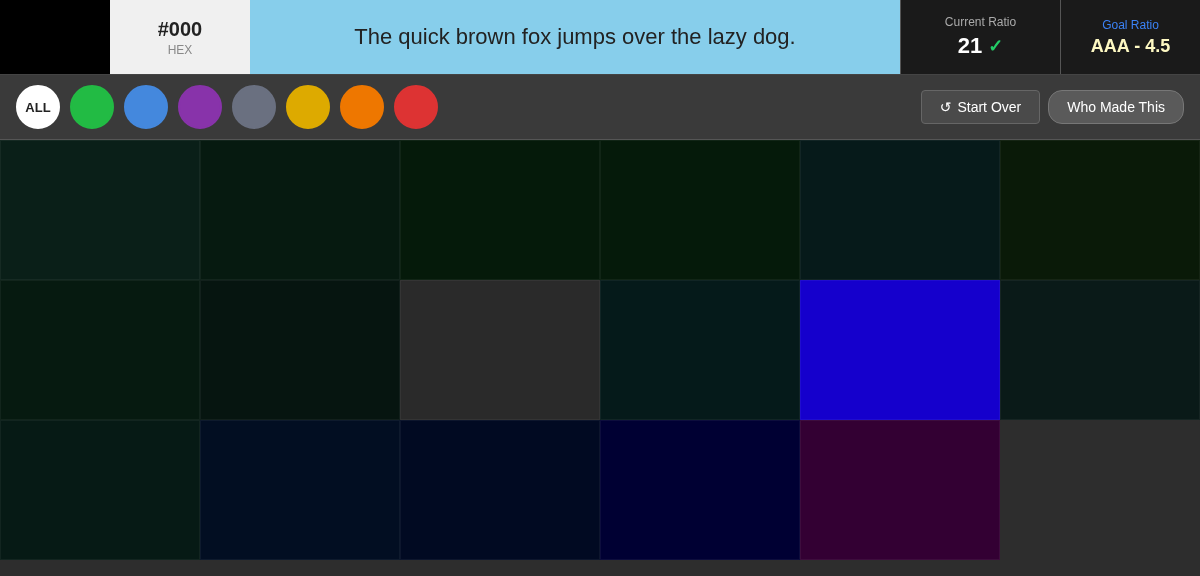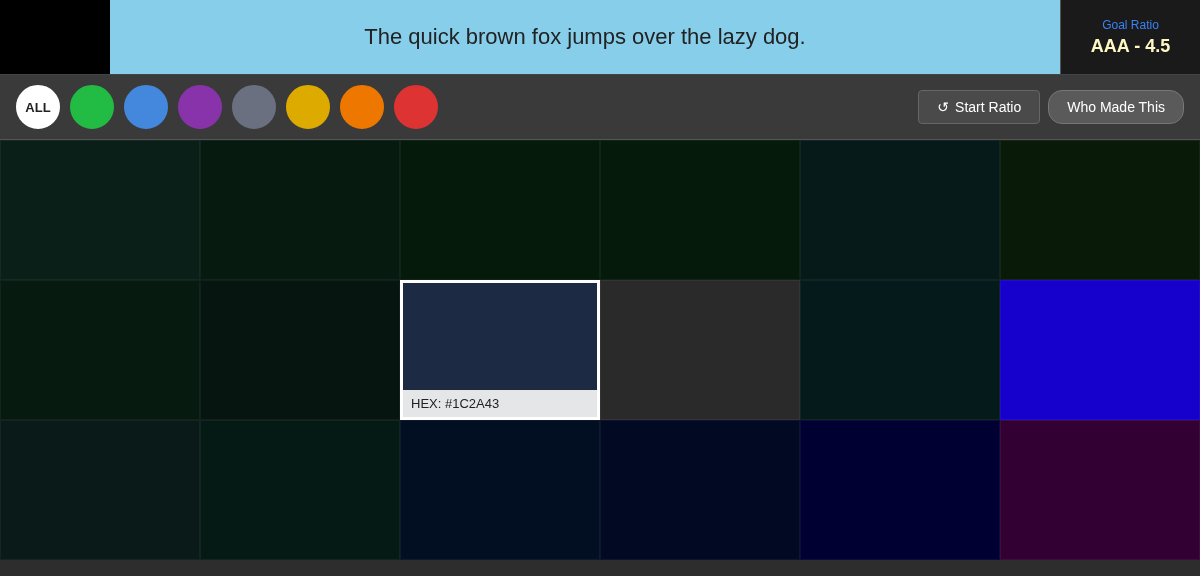--- a/index.html
+++ b/index.html
@@ -187,22 +187,33 @@
     }
     .color-cell.selected .cell-tooltip {
       display: block;
     }
   </style>
 </head>
 <body>
 
 <div class="top-bar">
   <div class="color-swatch-box" style="background:#000;"></div>
+  <div class="hex-section">
+    <span class="hex-value">#000</span>
+    <span class="hex-label">HEX</span>
+  </div>
   <div class="preview-text-box">
     <span>The quick brown fox jumps over the lazy dog.</span>
+  </div>
+  <div class="ratio-section">
+    <span class="ratio-title">Current Ratio</span>
+    <span class="ratio-value">
+      <span>21</span>
+      <span class="check-icon">✓</span>
+    </span>
   </div>
   <div class="goal-section">
     <span class="goal-title">Goal Ratio</span>
     <span class="goal-value">AAA - 4.5</span>
   </div>
 </div>
 
 <div class="second-bar">
   <div class="filter-circles">
     <div class="circle-btn circle-all">
@@ -212,40 +223,37 @@
     <div class="circle-btn circle-blue"></div>
     <div class="circle-btn circle-purple"></div>
     <div class="circle-btn circle-gray"></div>
     <div class="circle-btn circle-yellow"></div>
     <div class="circle-btn circle-orange"></div>
     <div class="circle-btn circle-red"></div>
   </div>
   <div class="action-buttons">
     <button class="btn-start-over">
       <span>↺</span>
-      <span>Start Ratio</span>
+      <span>Start Over</span>
     </button>
     <button class="btn-who-made">
       <span>Who Made This</span>
     </button>
   </div>
 </div>
 
 <div class="color-grid" id="color-grid">
 <div class="color-cell" style="background: rgb(10, 31, 24);"></div>
     <div class="color-cell" style="background: rgb(6, 26, 16);"></div>
     <div class="color-cell" style="background: rgb(5, 26, 10);"></div>
     <div class="color-cell" style="background: rgb(5, 26, 10);"></div>
     <div class="color-cell" style="background: rgb(6, 26, 26);"></div>
     <div class="color-cell" style="background: rgb(10, 26, 8);"></div>
     <div class="color-cell" style="background: rgb(6, 26, 16);"></div>
     <div class="color-cell" style="background: rgb(6, 21, 16);"></div>
-    <div class="color-cell selected" style="background: rgb(28, 42, 67);">
-      <div class="cell-tooltip">HEX: #1C2A43</div>
-    </div>
     <div class="color-cell" style="background: rgb(42, 42, 42);"></div>
     <div class="color-cell" style="background: rgb(5, 26, 26);"></div>
     <div class="color-cell" style="background: rgb(21, 0, 204);"></div>
     <div class="color-cell" style="background: rgb(10, 26, 24);"></div>
     <div class="color-cell" style="background: rgb(6, 26, 21);"></div>
     <div class="color-cell" style="background: rgb(2, 14, 34);"></div>
     <div class="color-cell" style="background: rgb(1, 10, 34);"></div>
     <div class="color-cell" style="background: rgb(0, 0, 51);"></div>
     <div class="color-cell" style="background: rgb(51, 0, 51);"></div>
   </div>

